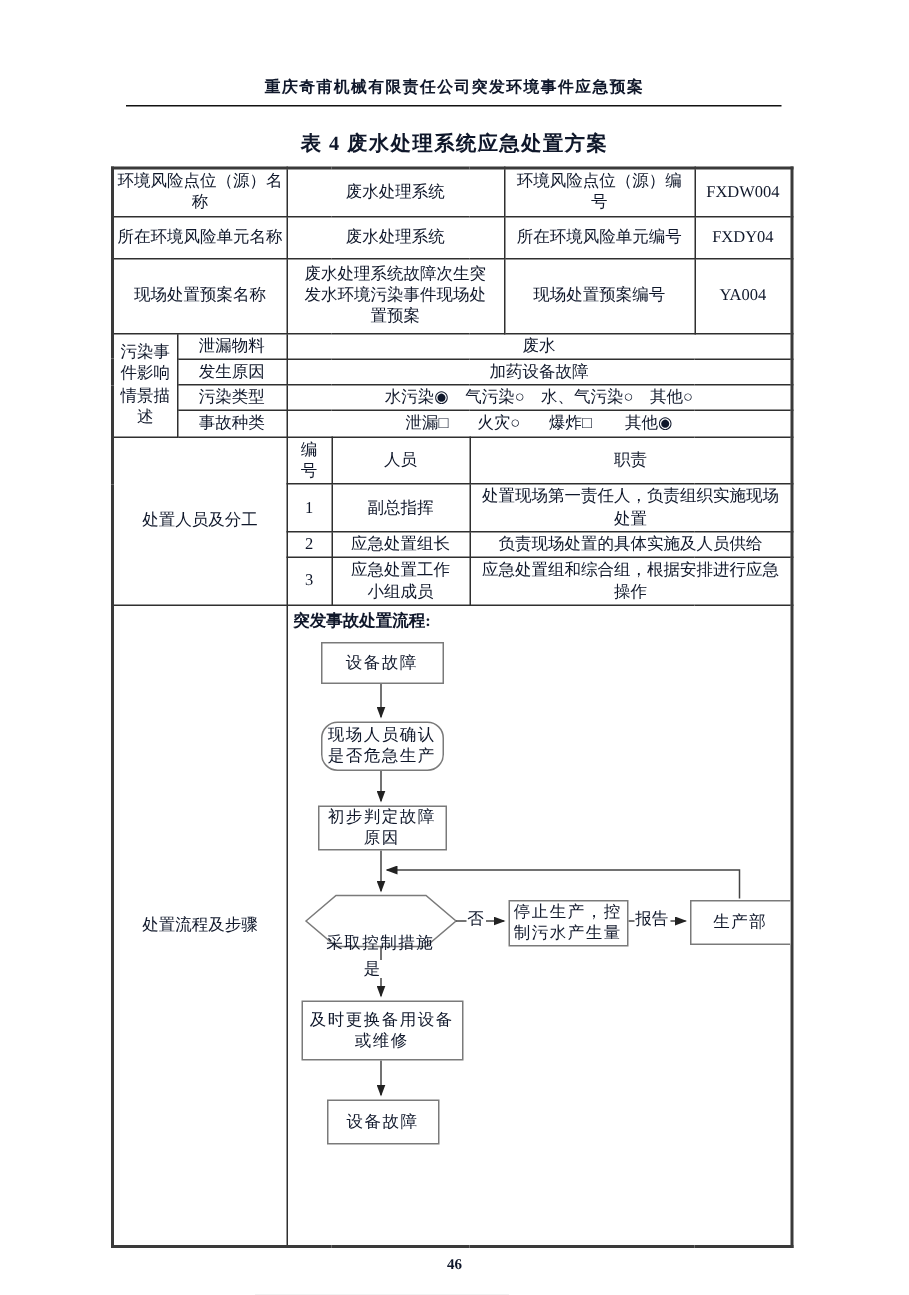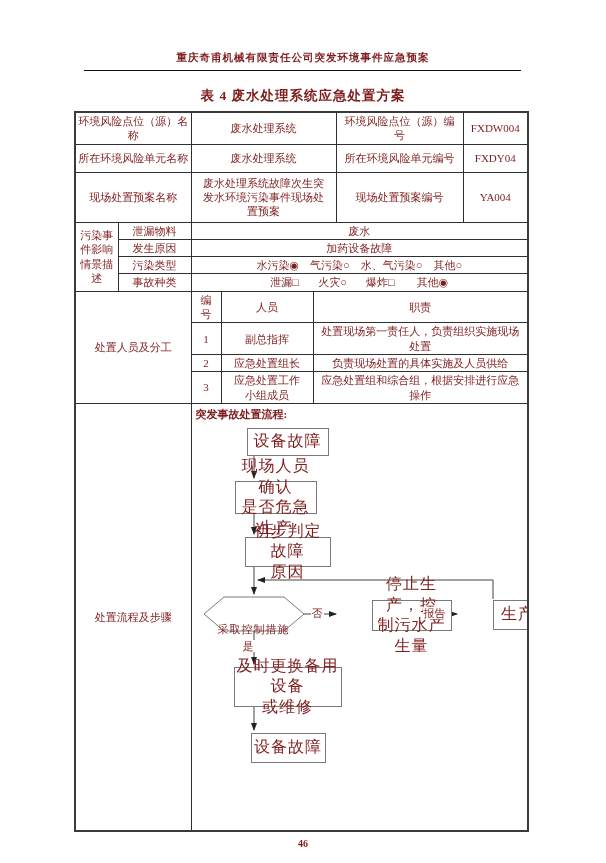--- a/index.html
+++ b/index.html
@@ -1,19 +1,19 @@
 <!DOCTYPE html>
 <html><head>
 <meta charset="utf-8">
 <style>
   html,body { margin:0; padding:0; background:#e8e8e8; }
   .page {
     position:relative; width:606px; height:863px; margin:0 auto;
     background:#ffffff; overflow:hidden;
-    font-family:"Liberation Serif","DejaVu Serif",serif; color:#7f1d1d;
+    font-family:"Liberation Serif","DejaVu Serif",serif; color:#0f172a;
   }
   .doc-header {
     position:absolute; top:51px; left:0; width:100%;
     text-align:center; font-size:10.5px; font-weight:bold; letter-spacing:1px;
   }
   .header-rule {
     position:absolute; top:70px; left:84px; width:437px; height:0;
     border-top:1.5px solid #111;
   }
   .doc-title {
@@ -33,23 +33,22 @@
   }
   td.alignL { text-align:left; padding-left:4px; }
   td.preline { white-space:pre-line; }
   td.prewrap { white-space:pre; text-align:left; padding-left:5px; }
   td.flowcell { padding:0; vertical-align:top; text-align:left; position:relative; }
   .flow-title { position:absolute; left:4px; top:3px; font-size:11px; font-weight:bold; }
   .flow-svg { position:absolute; left:0; top:0; }
   .fbox {
     position:absolute; border:1px solid #7a7a7a; background:#fff;
     display:flex; align-items:center; justify-content:center;
-    text-align:center; font-size:16px; line-height:1.3; letter-spacing:1px;
+    text-align:center; font-size:11px; line-height:1.3; letter-spacing:1px;
     white-space:pre-line;
-    margin-left:33px;
   }
   .fhex-text {
     position:absolute; display:flex; align-items:center; justify-content:center;
     text-align:center; font-size:11px; letter-spacing:1px;
   }
   .flabel {
     position:absolute; background:#fff; font-size:11px; padding:0 1px; line-height:1.1;
   }
   .page-number {
     position:absolute; top:838px; left:0; width:100%;
@@ -163,21 +162,21 @@
           <polygon points="12,210 32,193 92,193 112,210 92,227 32,227" fill="#ffffff" stroke="#7a7a7a" stroke-width="1"></polygon>
           <line x1="112" y1="210" x2="144" y2="210" stroke="#444" stroke-width="1" marker-end="url(#ah)"></line>
           <line x1="225" y1="210" x2="265" y2="210" stroke="#444" stroke-width="1" marker-end="url(#ah)"></line>
           <line x1="62" y1="227" x2="62" y2="260" stroke="#444" stroke-width="1" marker-end="url(#ah)"></line>
           <line x1="62" y1="301" x2="62" y2="326" stroke="#444" stroke-width="1" marker-end="url(#ah)"></line>
         </svg>
 
         <div class="flow-title">突发事故处置流程:</div>
 
         <div class="fbox" style="left:22px; top:24px; width:80px; height:26px;">设备故障</div>
-        <div class="fbox" style="left:10px; top:77px; width:80px; height:31px;">现场人员确认
+        <div class="fbox" style="left:22px; top:77px; width:80px; height:31px;border-radius:11px;">现场人员确认
 是否危急生产</div>
         <div class="fbox" style="left:20px; top:133px; width:84px; height:28px;">初步判定故障
 原因</div>
         <div class="fhex-text" style="left:12px; top:208px; width:100px; height:34px;">采取控制措施</div>
         <div class="fbox" style="left:147px; top:196px; width:78px; height:29px;">停止生产，控
 制污水产生量</div>
         <div class="fbox" style="left:268px; top:196px; width:66px; height:28px;">生产部</div>
         <div class="fbox" style="left:9px; top:263px; width:106px; height:38px;">及时更换备用设备
 或维修</div>
         <div class="fbox" style="left:26px; top:329px; width:73px; height:28px;">设备故障</div>

